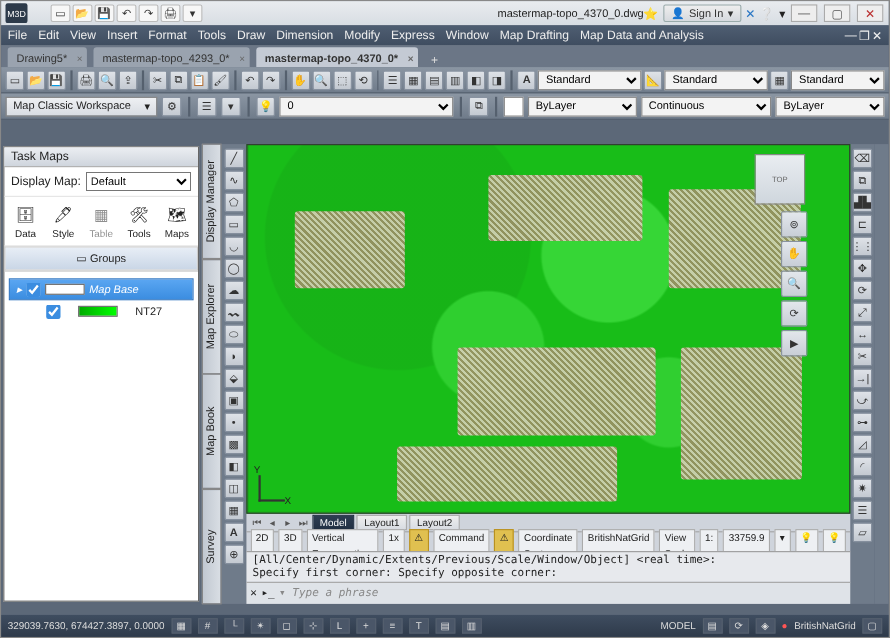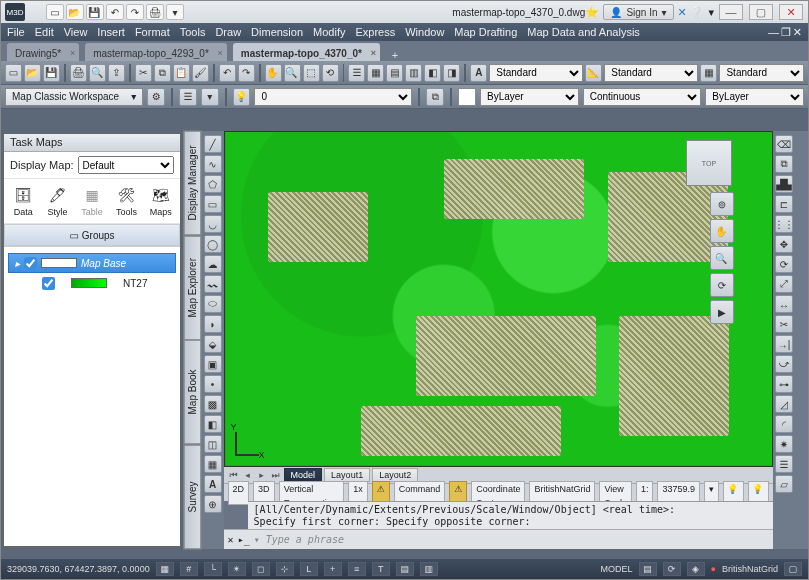--- a/index.html
+++ b/index.html
@@ -168,21 +168,21 @@
   .layout-tabs .lt.model { background:linear-gradient(#2d3d52,#223043); color:#fff; border-color:#223043;}
   .lt-arrow { width:12px; text-align:center; color:#555;}
 
   .statusbar2 {
     height:18px; background:#cfd4dc; display:flex; align-items:center; font-size:9px;
     padding:0 4px; gap:4px; border-top:1px solid #aaa;
   }
   .statusbar2 .cell { padding:0 4px; height:24px; line-height:14px; background:#eef0f3; border:1px solid #aaa;}
   .cmdhist {
     height:28px; background:#e7e9ed; font-family:Consolas,monospace; font-size:10px;
-    padding:2px 6px; line-height:12px; white-space:pre; overflow:hidden; border-top:1px solid #999;margin-left:24px;
+    padding:2px 6px; line-height:12px; white-space:pre; overflow:hidden; border-top:1px solid #999;
   }
   .cmdline {
     height:20px; background:#dfe3e8; display:flex; align-items:center; padding:0 4px; gap:4px;
     font-family:Consolas,monospace; font-size:10px; border-top:1px solid #aaa;
   }
   .cmdline .prompt { color:#888; font-style:italic;}
   .bottombar {
     position:absolute; left:0; right:0; bottom:0; height:20px;
     background:linear-gradient(#3f4d60,#2e3a4a); color:#ddd;
     display:flex; align-items:center; font-size:9px; padding:0 6px; gap:6px;

